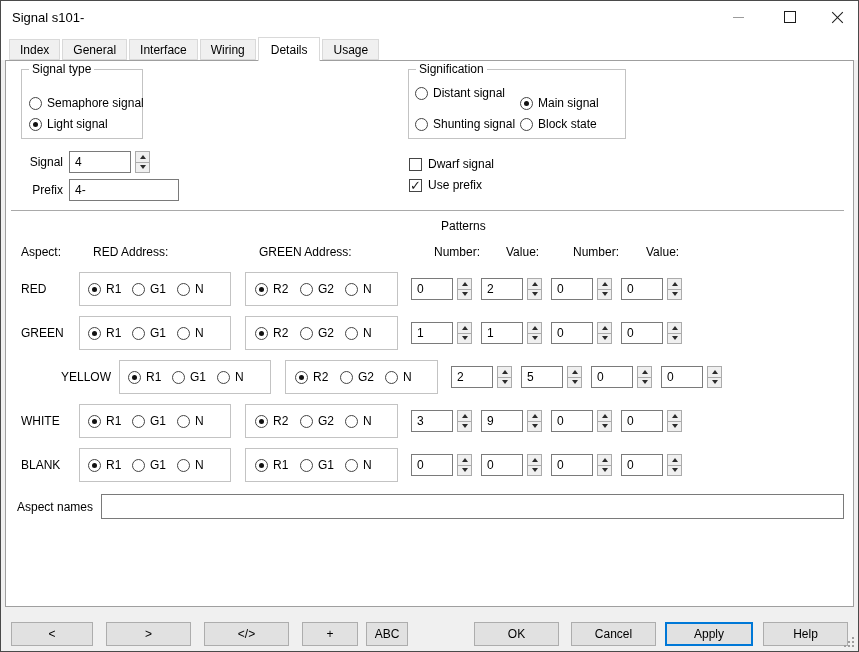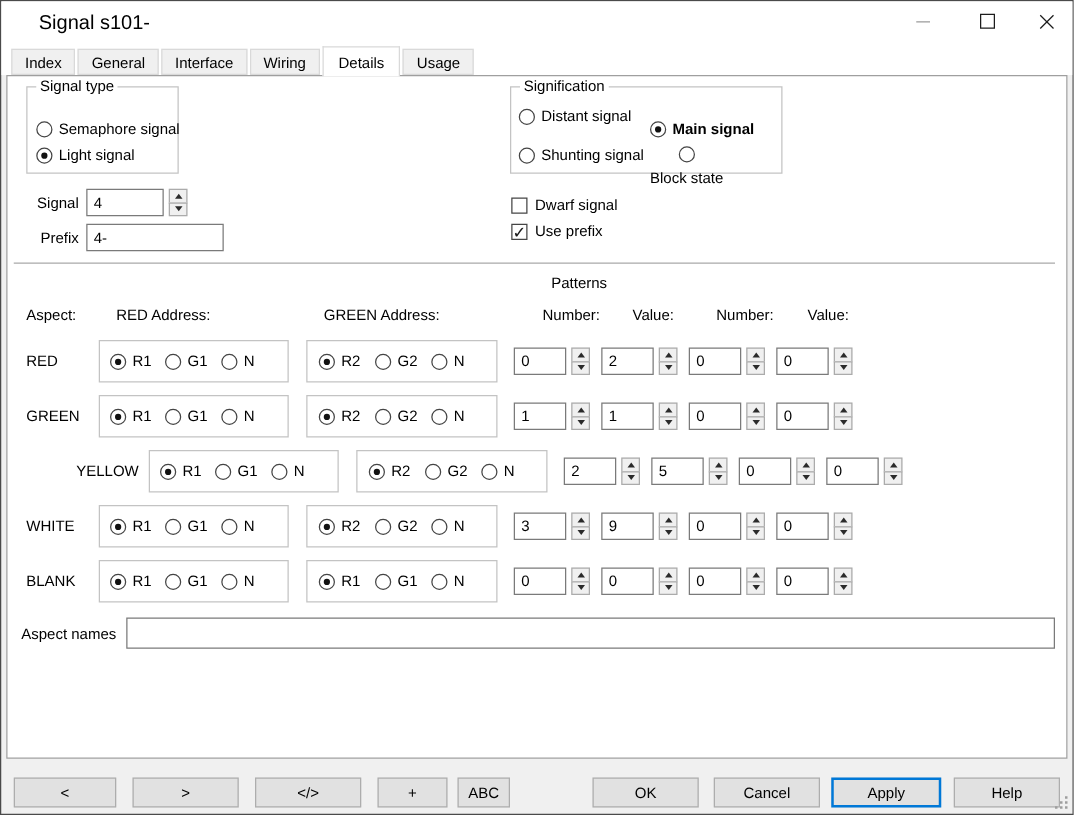--- a/index.html
+++ b/index.html
@@ -1,19 +1,19 @@
 <!DOCTYPE html>
 <html><head>
 <meta charset="utf-8">
 <style>
   html,body{margin:0;padding:0;background:#cfcfcf;}
   .win{position:relative;width:859px;height:652px;background:#f0f0f0;border:1px solid #4a4a4a;
        box-sizing:border-box;font-family:"Liberation Sans",sans-serif;font-size:12px;color:#000;overflow:hidden;}
   .header{position:absolute;left:0;top:0;width:100%;height:59px;background:#ffffff;}
-  .title{position:absolute;left:30px;top:9px;font-size:16px;}
+  .title{position:absolute;left:11px;top:9px;font-size:13px;}
   .winbtn{position:absolute;top:0;width:46px;height:32px;display:flex;align-items:center;justify-content:center;}
   .minbar{width:11px;height:1px;background:#9b9b9b;}
   .maxbox{width:10px;height:10px;border:1px solid #1c1c1c;}
   .closex{position:relative;width:13px;height:13px;}
   .closex::before,.closex::after{content:'';position:absolute;left:-1px;top:6px;width:15px;height:1px;background:#1c1c1c;}
   .closex::before{transform:rotate(45deg);}
   .closex::after{transform:rotate(-45deg);}
   .tabs{position:absolute;left:8px;top:36px;height:24px;display:flex;align-items:flex-end;z-index:5;}
   .tab{height:21px;box-sizing:border-box;padding:0 10px;margin-right:2px;margin-bottom:1px;background:#f0f0f0;
        border:1px solid #d9d9d9;display:flex;align-items:center;}
@@ -93,29 +93,29 @@
       <span>Light signal</span>
     </span>
   </div>
 
   <div class="group" style="left:407px;top:68px;width:218px;height:70px;">
     <span class="legend">Signification</span>
     <span class="ritem" style="left:6px;top:16px;">
       <span class="radio"></span>
       <span>Distant signal</span>
     </span>
-    <span class="ritem" style="left:111px;top:26px;font-weight:bold;">
+    <span class="ritem" style="left:111px;top:26px;">
       <span class="radio on"></span>
       <span>Main signal</span>
     </span>
     <span class="ritem" style="left:6px;top:47px;">
       <span class="radio"></span>
       <span>Shunting signal</span>
     </span>
-    <span class="ritem" style="left:111px;top:47px;flex-direction:column;">
+    <span class="ritem" style="left:111px;top:47px;">
       <span class="radio"></span>
       <span>Block state</span>
     </span>
   </div>
 
   <div class="flexlbl ralign" style="left:8px;top:150px;width:54px;">Signal</div>
   <div class="edit" style="left:68px;top:150px;width:62px;">4</div>
   <div class="updown" style="left:134px;top:150px;">
     <span class="ud up"></span>
     <span class="ud dn"></span>

